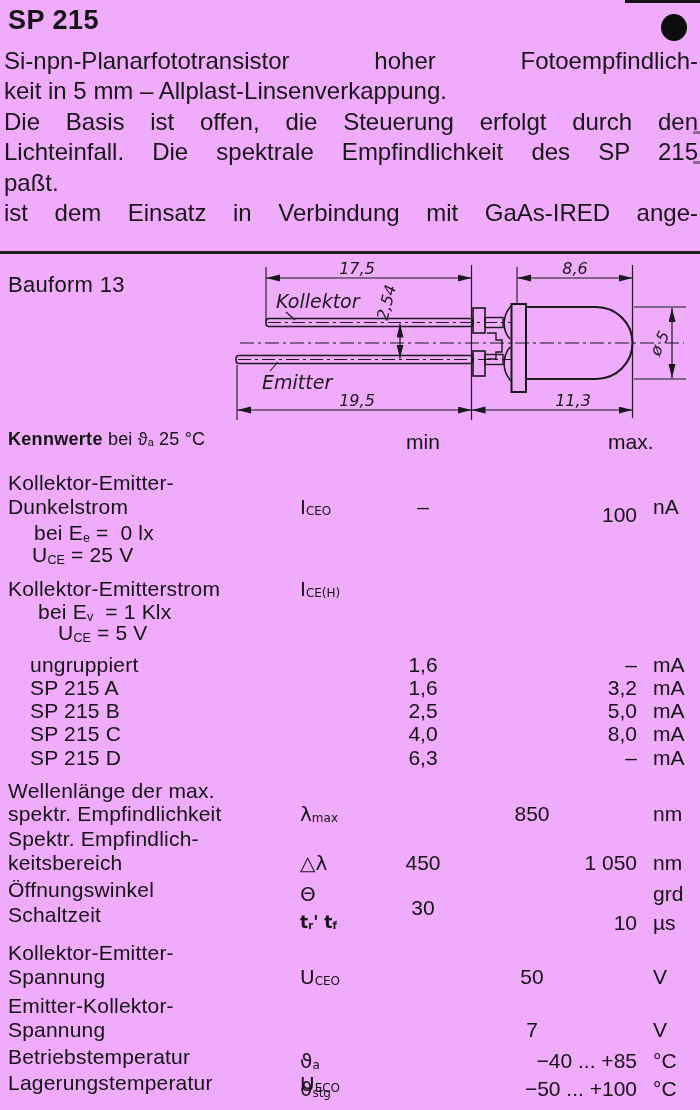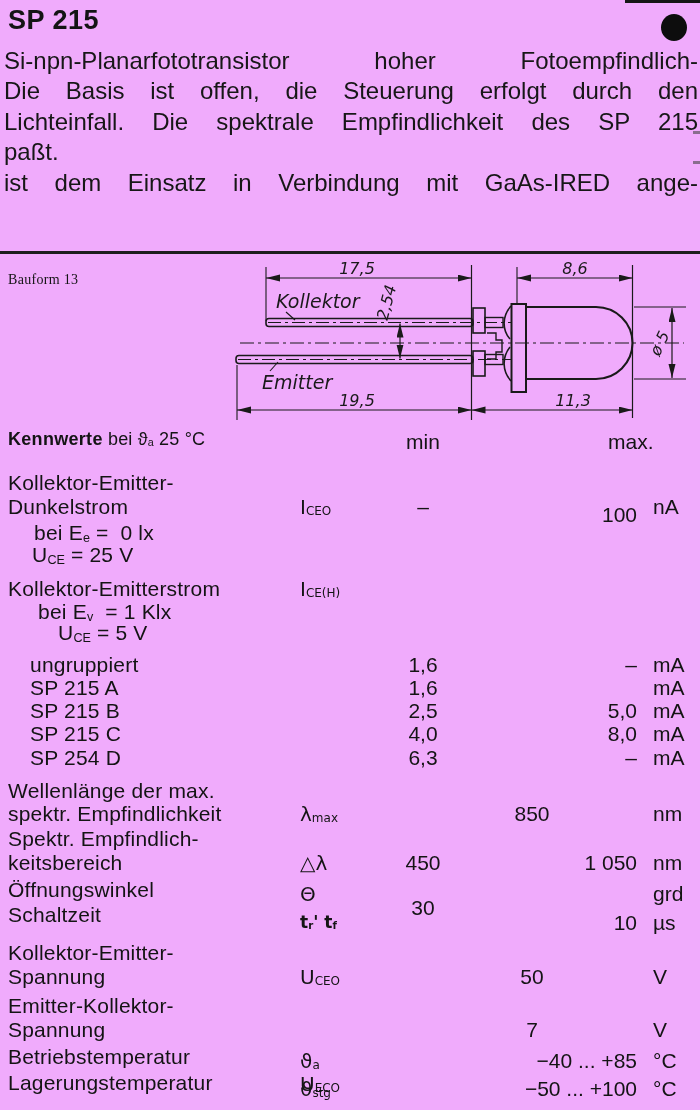--- a/index.html
+++ b/index.html
@@ -8,21 +8,21 @@
         font-family:"Liberation Sans",sans-serif;color:#141414;overflow:hidden;padding-left:48px;}
   .abs{position:absolute;white-space:nowrap;}
   .title{left:8px;top:5px;font-size:27px;font-weight:bold;letter-spacing:.5px;}
   .dot{left:661px;top:14px;width:26px;height:27px;background:#0d0d0d;border-radius:50%;}
   .edge-top{left:625px;top:0;width:75px;height:3px;background:#161616;}
   .edge-mark{width:7px;height:3px;background:#444;opacity:.6;}
   .desc{left:4px;top:46px;width:694px;font-size:24px;line-height:30.4px;color:#171717;}
   .dline{text-align:left;}
   .just{text-align:justify;text-align-last:justify;}
   .rule{left:0;top:251px;width:700px;height:2.5px;background:#1e1e1e;}
-  .bauform{left:8px;top:272px;font-size:14px;letter-spacing:.3px;font-family:Liberation Serif, serif;}
+  .bauform{left:8px;top:272px;font-size:22px;letter-spacing:.3px;}
   .draw{position:absolute;left:0;top:255px;width:700px;height:170px;}
   
   .lbl{left:8px;font-size:21px;letter-spacing:.2px;}
   .hdr{font-size:18px;}
   .hdr b{letter-spacing:.3px;}
   .sym{left:300px;font-size:20px;font-family:"DejaVu Sans","Liberation Sans",sans-serif;}
   .cmin{left:396px;width:54px;text-align:center;font-size:21px;}
   .ctyp{left:500px;width:64px;text-align:center;font-size:21px;}
   .cmax{left:480px;width:157px;text-align:right;font-size:21px;}
   .cunit{left:653px;font-size:21px;}
@@ -35,20 +35,21 @@
 <body>
 
 <div class="page">
 
   <div class="abs edge-top"></div>
   <div class="abs title">SP 215</div>
   <div class="abs dot"></div>
 
   <div class="abs desc">
     <div class="dline just">Si-npn-Planarfototransistor hoher Fotoempfindlich-</div>
+    <div class="dline">keit in 5 mm – Allplast-Linsenverkappung.</div>
     <div class="dline just">Die Basis ist offen, die Steuerung erfolgt durch den</div>
     <div class="dline just">Lichteinfall. Die spektrale Empfindlichkeit des SP 215</div>
     <div class="dline">paßt.</div>
     <div class="dline just">ist dem Einsatz in Verbindung mit GaAs-IRED ange-</div>
   </div>
   <div class="abs edge-mark" style="left:693px;top:131px;"></div>
   <div class="abs edge-mark" style="left:693px;top:161px;"></div>
 
   <div class="abs rule"></div>
   <div class="abs bauform">Bauform 13</div>
@@ -124,33 +125,34 @@
   <div class="abs lbl" style="left:38px;top:600px;"><span>bei E</span><sub>v</sub><span style="white-space:pre;">  = 1 Klx</span></div>
   <div class="abs lbl" style="left:58px;top:621px;"><span>U</span><sub>CE</sub><span style="white-space:pre;"> = 5 V</span></div>
 
   <div class="abs lbl" style="left:30px;top:653px;">ungruppiert</div>
   <div class="abs cmin" style="top:653px;">1,6</div>
   <div class="abs cmax" style="top:653px;">–</div>
   <div class="abs cunit" style="top:653px;">mA</div>
 
   <div class="abs lbl" style="left:30px;top:676px;">SP 215 A</div>
   <div class="abs cmin" style="top:676px;">1,6</div>
+  <div class="abs cmax" style="top:676px;">3,2</div>
   <div class="abs cunit" style="top:676px;">mA</div>
 
   <div class="abs lbl" style="left:30px;top:699px;">SP 215 B</div>
   <div class="abs cmin" style="top:699px;">2,5</div>
   <div class="abs cmax" style="top:699px;">5,0</div>
   <div class="abs cunit" style="top:699px;">mA</div>
 
   <div class="abs lbl" style="left:30px;top:722px;">SP 215 C</div>
   <div class="abs cmin" style="top:722px;">4,0</div>
   <div class="abs cmax" style="top:722px;">8,0</div>
   <div class="abs cunit" style="top:722px;">mA</div>
 
-  <div class="abs lbl" style="left:30px;top:746px;">SP 254 D</div>
+  <div class="abs lbl" style="left:30px;top:746px;">SP 215 D</div>
   <div class="abs cmin" style="top:746px;">6,3</div>
   <div class="abs cmax" style="top:746px;">–</div>
   <div class="abs cunit" style="top:746px;">mA</div>
 
   <div class="abs lbl" style="top:779px;">Wellenlänge der max.</div>
   <div class="abs lbl" style="top:802px;">spektr. Empfindlichkeit</div>
   <div class="abs sym" style="top:802px;"><span>λ</span><sub>max</sub></div>
   <div class="abs ctyp" style="top:802px;">850</div>
   <div class="abs cunit" style="top:802px;">nm</div>
 

